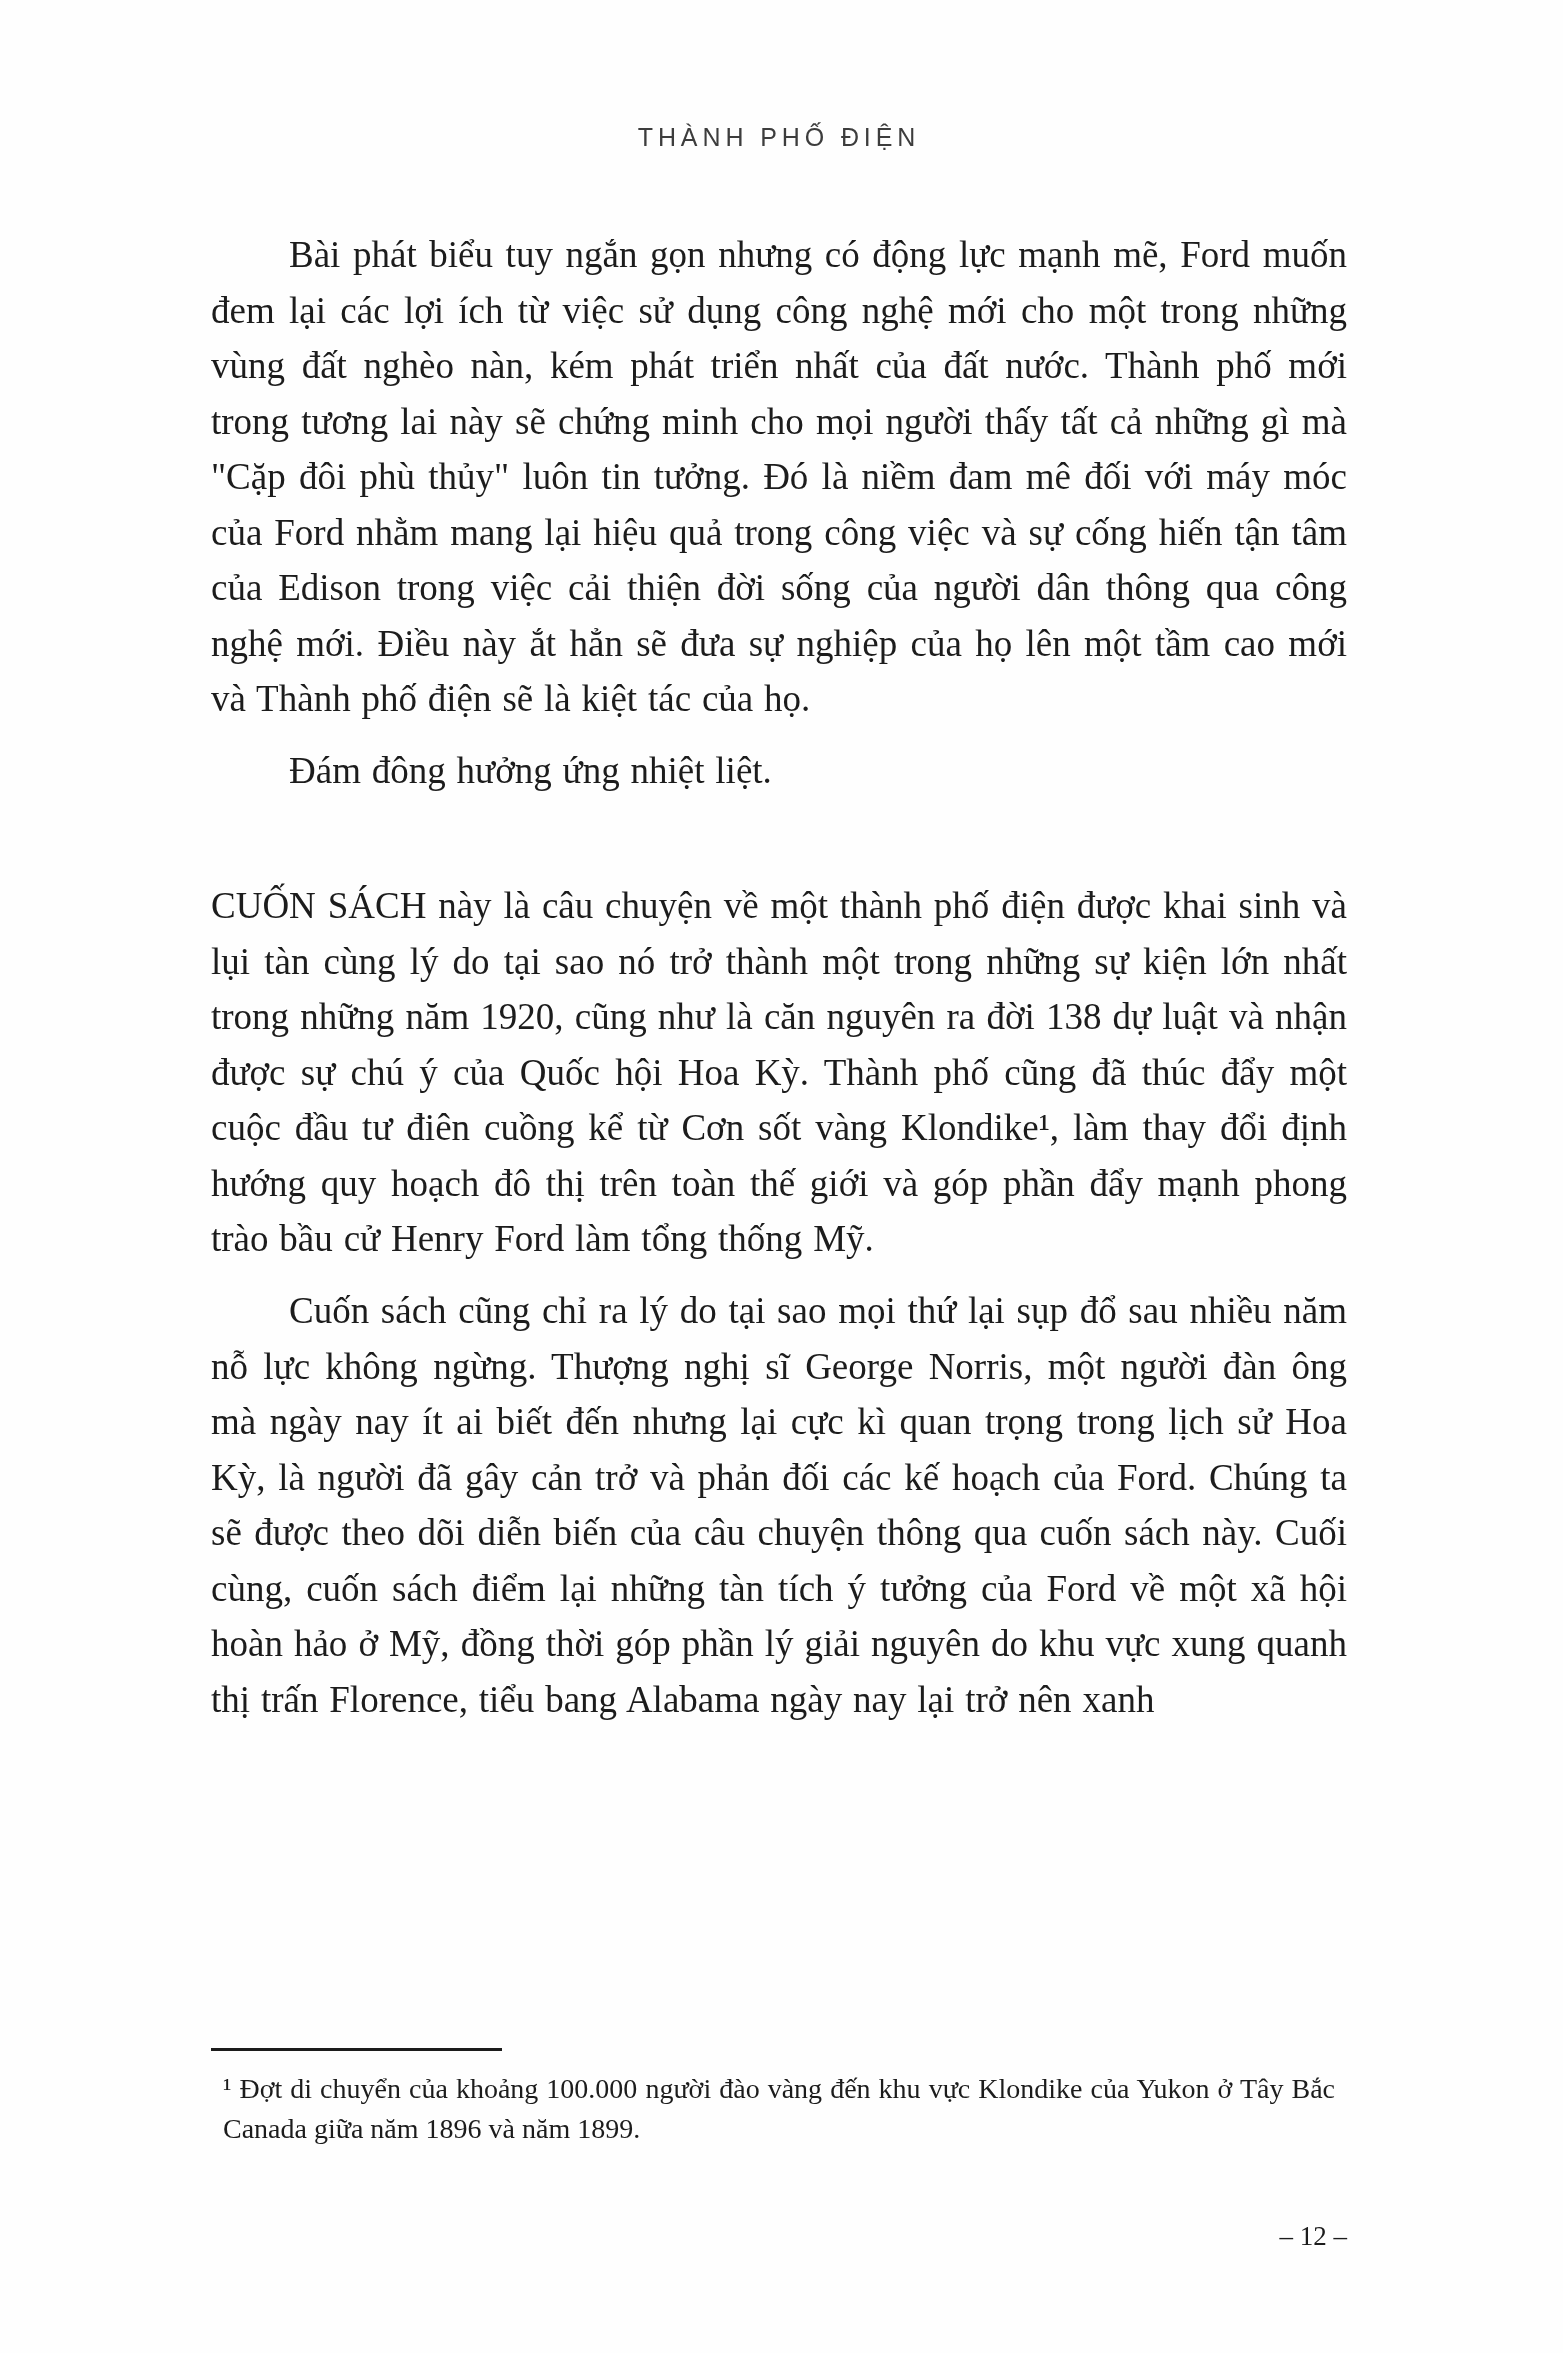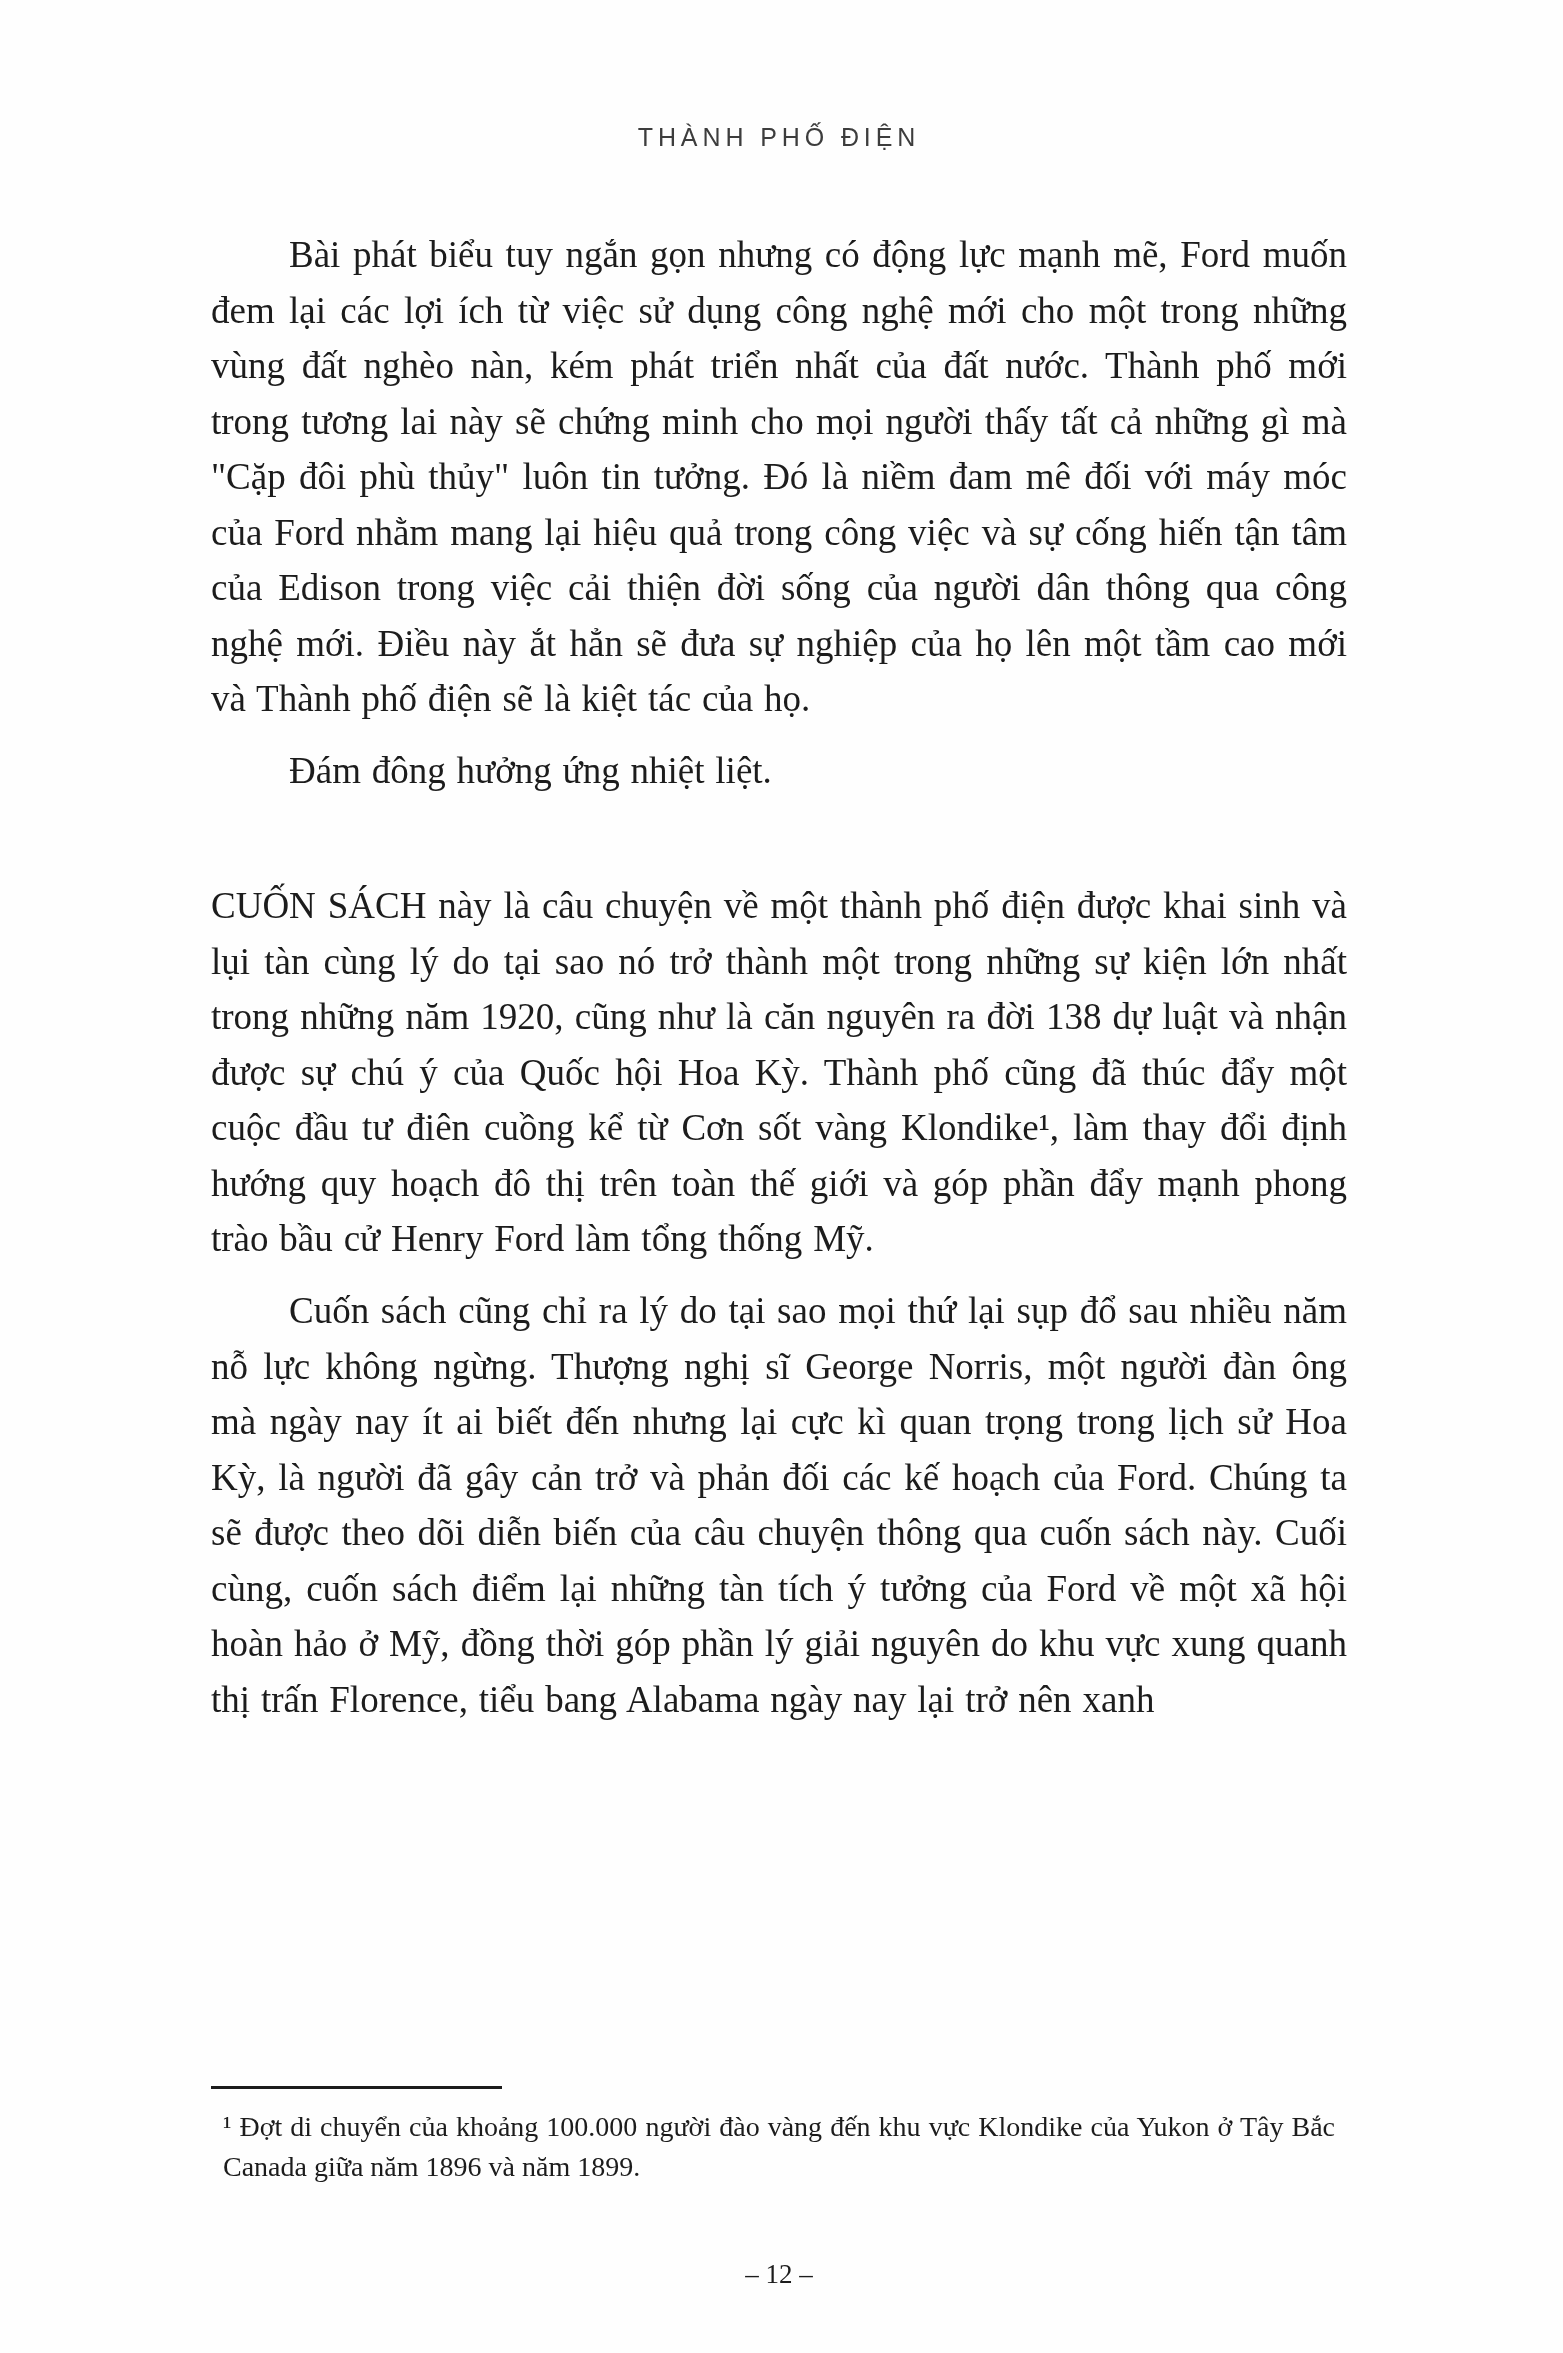--- a/index.html
+++ b/index.html
@@ -6,21 +6,21 @@
     margin: 0;
     padding: 0;
     background: #ffffff;
   }
   .page {
     width: 1563px;
     height: 2354px;
     box-sizing: border-box;
     background: #fefefe;
     color: #1c1c1c;
-    padding: 123px 216px 64px 211px;
+    padding: 123px 216px 102px 211px;
     display: flex;
     flex-direction: column;
     font-family: "Liberation Serif", "DejaVu Serif", serif;
     overflow: hidden;
   }
   .running-head {
     text-align: center;
     font-family: "Liberation Sans", "DejaVu Sans", sans-serif;
     font-size: 25px;
     letter-spacing: 4.9px;
@@ -56,21 +56,21 @@
     background: #1c1c1c;
     margin-bottom: 18px;
   }
   .footnote-text {
     font-size: 28px;
     line-height: 1.45;
     text-align: justify;
     margin: 12px;
   }
   .page-number {
-    text-align: center;
+    text-align: right;
     font-size: 27px;
     margin-top: 59px;
     color: #1c1c1c;
     flex: 0 0 auto;
   }
 </style>
 </head>
 <body>
 
 <div class="page">

